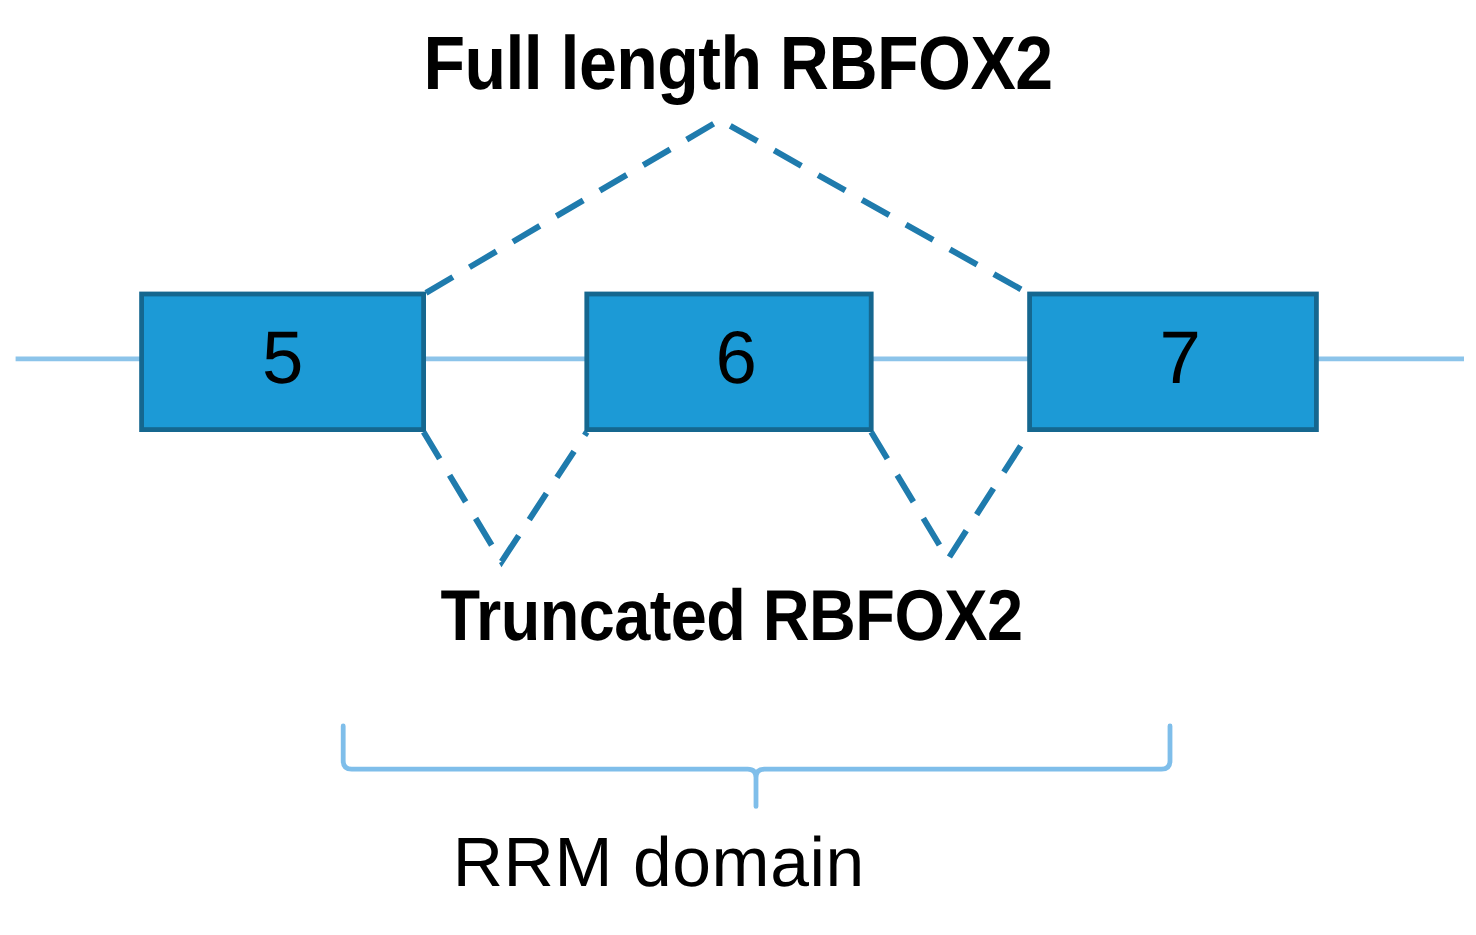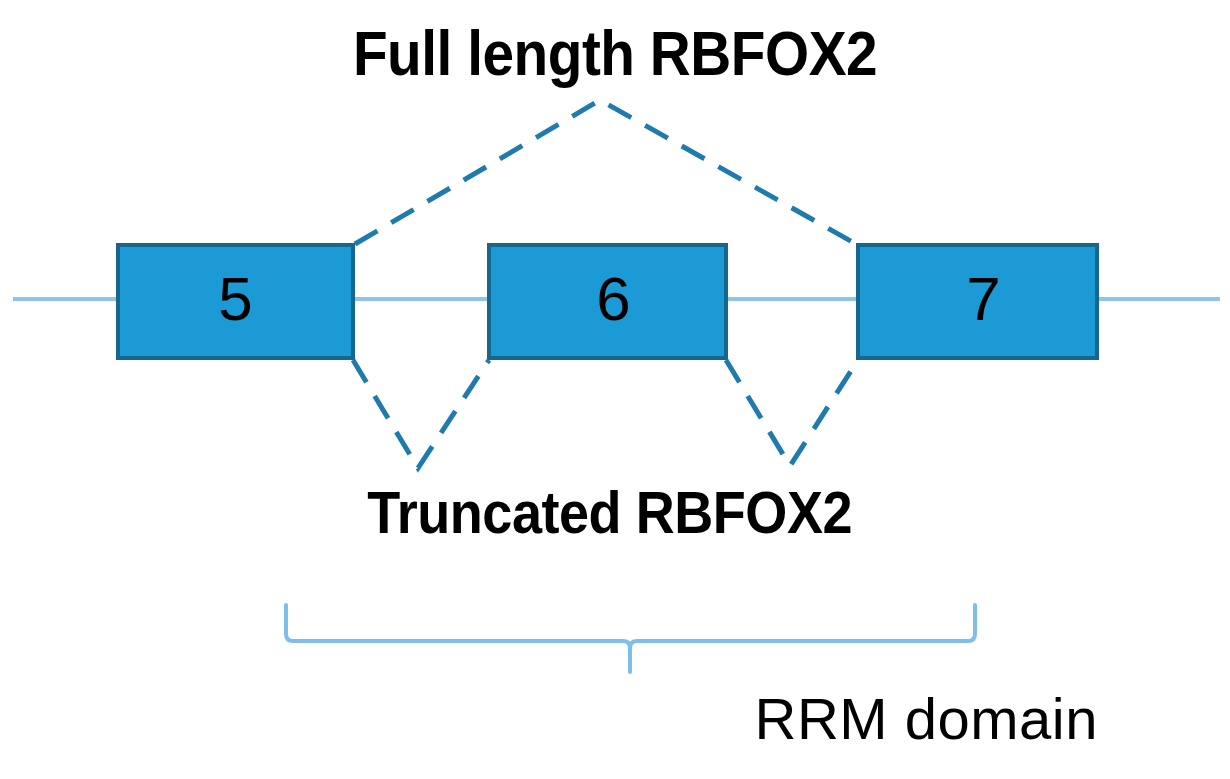--- a/index.html
+++ b/index.html
@@ -53,21 +53,21 @@
     font-size: 60px;
     font-weight: 700;
     letter-spacing: -0.5px;
     transform: scaleX(0.90) translateX(-6px);
     transform-origin: 50% 50%;
   }
   .label-rrm {
     left: 0;
     top: 690px;
     width: 1098px;
-    text-align: right;
+    text-align: center;
     font-size: 58px;
     font-weight: 400;
     letter-spacing: 0.5px;
   }
   .exon-number {
     position: absolute;
     color: #000000;
     font-size: 62px;
     font-weight: 400;
     line-height: 1;

